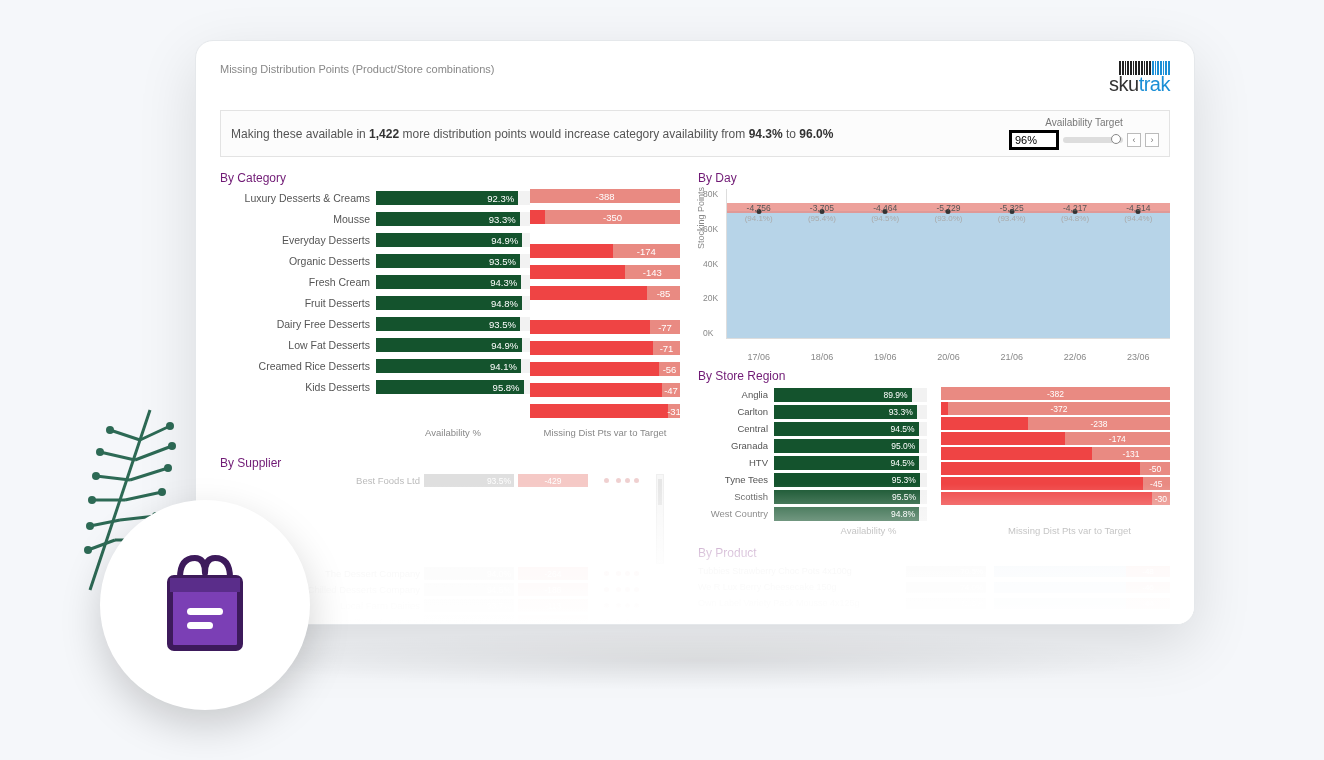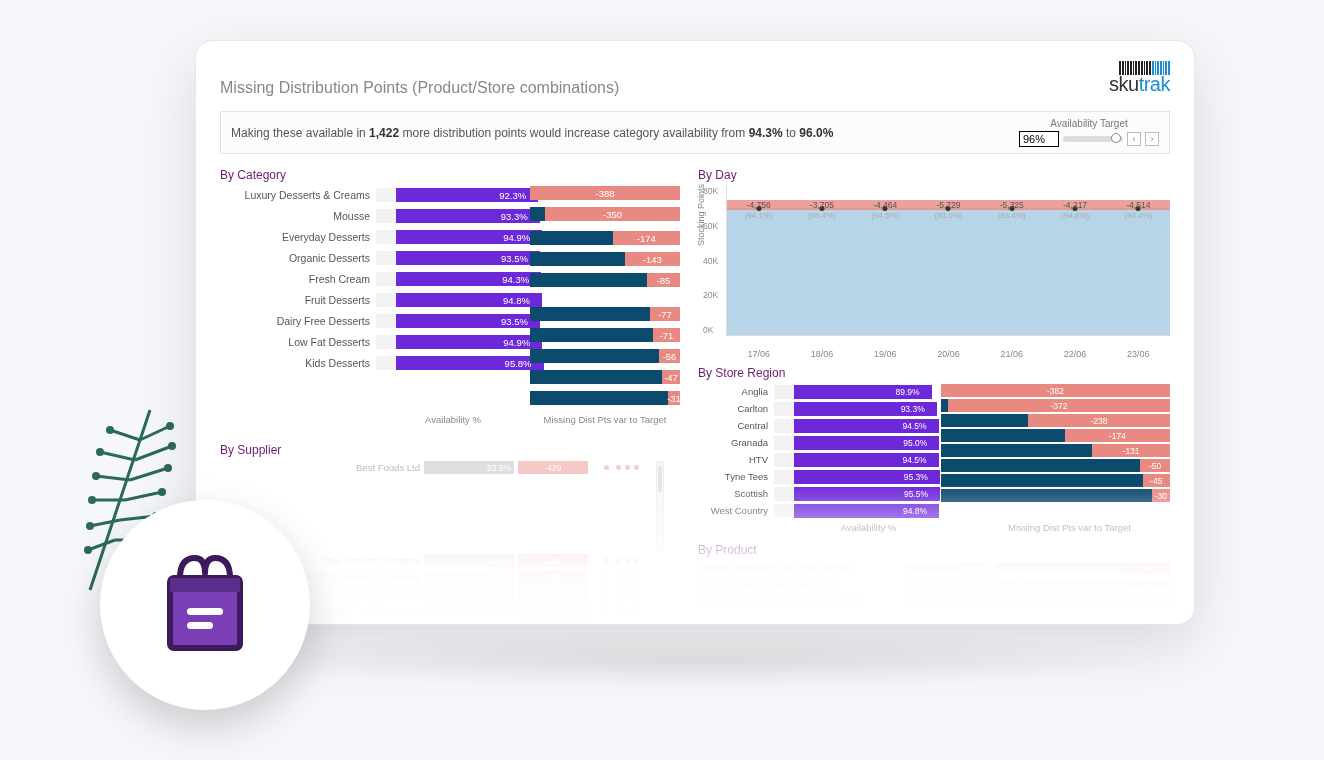--- a/index.html
+++ b/index.html
@@ -19,53 +19,53 @@
     height: 585px;
     background: #fff;
     border-radius: 18px;
     box-shadow: 0 20px 60px rgba(0,0,0,0.12);
     overflow: hidden;
     padding: 20px 24px;
     border: 1px solid #e5e8eb;
   }
   .header-row { display: flex; justify-content: space-between; align-items: flex-start; }
   .title { font-size: 22px; color: #444; font-weight: 400; }
-  .subtitle { font-size: 16px; color: #888; margin-top: 18px; }
+  .subtitle { font-size: 11px; color: #888; margin-top: 2px; }
   .logo { text-align: right; }
   .logo .barcode { height: 14px; display: flex; gap: 1px; justify-content: flex-end; margin-bottom: -2px;}
   .logo .barcode span { display:inline-block; width:2px; background:#222; height:14px;}
   .logo .barcode span.b { background:#1b8fd6; }
   .logo .brand { font-size: 20px; color:#333; letter-spacing: -0.5px;}
   .logo .brand .tr { color:#1b8fd6; }
   .summary-bar {
     margin-top: 14px;
     border: 1px solid #e3e3e3;
     background: #fcfcfc;
     padding: 6px 10px;
     display: flex;
     justify-content: space-between;
     align-items: center;
     font-size: 12px;
     color: #555;
   }
   .summary-bar b { color:#333; }
   .target-ctrl { text-align: center; font-size: 10px; color:#777; }
   .target-ctrl .row { display:flex; align-items:center; gap:4px; margin-top:2px;}
-  .target-ctrl input[type=text] { width:40px; font-size:11px; border:1px solid #000000; padding:1px 3px; }
+  .target-ctrl input[type=text] { width:50px; font-size:11px; border:3px solid #000000; padding:1px 3px; }
   .target-ctrl .slider { position:relative; width:60px; height:6px; background:#ddd; border-radius:3px;}
   .target-ctrl .slider .knob{ position:absolute; right:2px; top:-3px; width:10px; height:10px; border:1px solid #888; background:#fff; border-radius:50%;}
   .target-ctrl .nav { border:1px solid #bbb; width:14px; height:14px; font-size:9px; display:flex; align-items:center; justify-content:center; cursor:pointer; background:#fff;}
   .grid { display:grid; grid-template-columns: 460px 1fr; gap: 18px; margin-top: 8px; }
   .section-title { font-size: 12px; color:#701a75; margin: 6px 0 4px; }
   .bars-two { display:grid; grid-template-columns: 1fr 150px; font-size: 10px; color:#666;}
   .bar-row { display:flex; align-items:center; gap:6px; height:18px; margin-bottom:3px;}
   .bar-label { width:150px; text-align:right; font-size:10.5px; color:#555; white-space:nowrap; overflow:hidden;}
   .bar-track { flex:1; background:#f2f2f2; height:14px; position:relative;}
-  .bar-fill { position:absolute; left:0; top:0; bottom:0; background:#6d28d9; display:flex; align-items:center; justify-content:flex-end; padding-right:12px; color:#fff; font-size:9.5px;margin-left:20px;}
-  .neg-track { height:14px; position:relative; background:#0c4a6e;}
+  .bar-fill { position:absolute; left:0; top:0; bottom:0; background:#14532d; display:flex; align-items:center; justify-content:flex-end; padding-right:4px; color:#fff; font-size:9.5px;}
+  .neg-track { height:14px; position:relative; background:#ef4444;}
   .neg-fill { position:absolute; right:0; top:0; bottom:0; background:#e98a82; color:#fff; font-size:9.5px; display:flex; align-items:center; justify-content:center; padding:0 3px;}
   .axis-labels { display:flex; justify-content:space-between; font-size:9.5px; color:#888; margin-top:2px;}
   .chart-area { position:relative; height:150px; border-left:1px solid #ddd; border-bottom:1px solid #ddd; margin-left:28px;}
   .y-axis-label { position:absolute; left:-26px; top:50%; transform:rotate(-90deg) translateX(20px); font-size:9px; color:#888; transform-origin:left;}
   .area-blue { position:absolute; left:0; right:0; top:22px; bottom:0; background:rgba(124,176,213,0.55);}
   .area-red { position:absolute; left:0; right:0; top:14px; height:10px; background:rgba(233,138,130,0.8);}
   .day-cols { position:absolute; left:0; right:0; top:0; bottom:-30px; display:flex;}
   .day-col { flex:1; position:relative; text-align:center;}
   .day-pt { position:absolute; top:14px; left:50%; transform:translateX(-50%); font-size:8.5px; color:#555; white-space:nowrap;}
   .day-pt .sub { color:#aaa; font-size:8px;}
@@ -228,31 +228,37 @@
                 <div class="bar-fill" style="width:93.5%">93.5%</div>
               </div>
             </div>
             <div class="bar-row">
               <div class="bar-label">Low Fat Desserts</div>
               <div class="bar-track">
                 <div class="bar-fill" style="width:94.9%">94.9%</div>
               </div>
             </div>
             <div class="bar-row">
+              <div class="bar-label">Creamed Rice Desserts</div>
+              <div class="bar-track">
+                <div class="bar-fill" style="width:94.1%">94.1%</div>
+              </div>
+            </div>
+            <div class="bar-row">
               <div class="bar-label">Kids Desserts</div>
               <div class="bar-track">
                 <div class="bar-fill" style="width:95.8%">95.8%</div>
               </div>
             </div>
           </div>
           <div>
             <div class="neg-track" style="margin-bottom:7px">
               <div class="neg-fill" style="width:100%">-388</div>
             </div>
-            <div class="neg-track" style="margin-bottom:10px">
+            <div class="neg-track" style="margin-bottom:20px">
               <div class="neg-fill" style="width:90%">-350</div>
             </div>
             <div class="neg-track" style="margin-bottom:7px">
               <div class="neg-fill" style="width:45%">-174</div>
             </div>
             <div class="neg-track" style="margin-bottom:7px">
               <div class="neg-fill" style="width:37%">-143</div>
             </div>
             <div class="neg-track" style="margin-bottom:20px">
               <div class="neg-fill" style="width:22%">-85</div>

